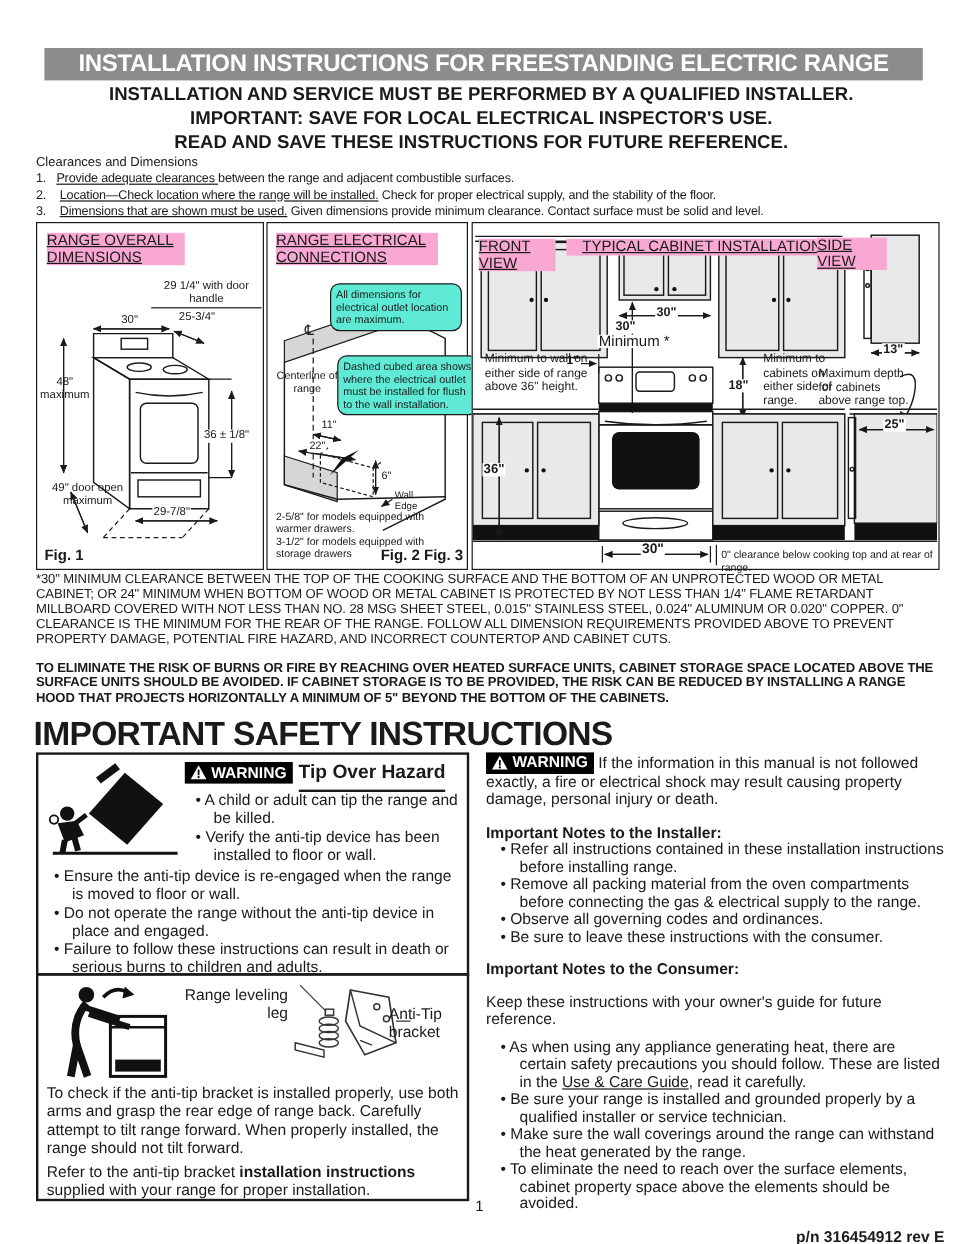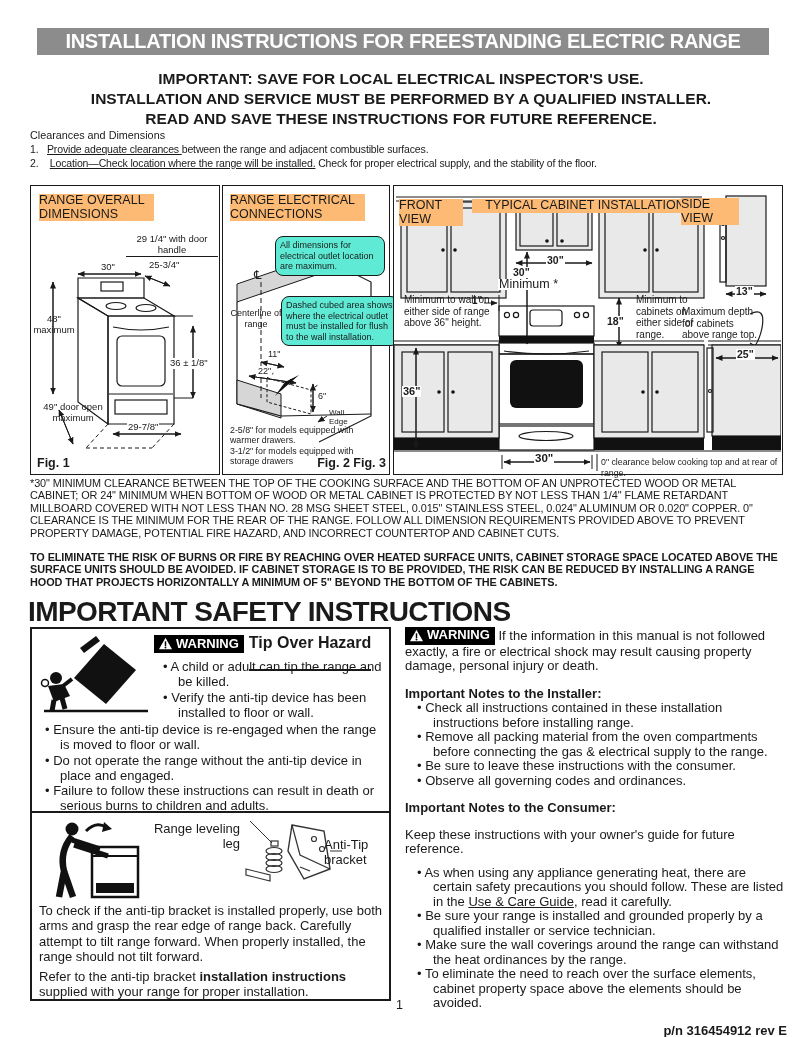--- a/index.html
+++ b/index.html
@@ -1,39 +1,39 @@
 <!DOCTYPE html>
 <html><head>
 <meta charset="utf-8">
 <style>
   * { margin:0; padding:0; box-sizing:border-box; }
   html,body { width:802px; height:1037px; background:#fff; }
   body { font-family:"Liberation Sans","DejaVu Sans",sans-serif; color:#1a1a1a; position:relative; }
   .abs { position:absolute; }
 
   
-  .banner { left:37px; top:28px; width:732px; height:27px; background:#8c8c8c;
+  .banner { left:37px; top:40px; width:732px; height:27px; background:#8c8c8c;
             display:flex; align-items:center; justify-content:center; }
   .banner span { color:#fff; font-weight:bold; font-size:20px; letter-spacing:-0.3px; }
   .hdr { left:30px; top:69px; width:742px; text-align:center; font-weight:bold;
          font-size:15.5px; line-height:20px; }
   .clear { left:30px; top:129px; width:760px; font-weight:normal; font-size:10.5px; }
   .clear .ch { margin-bottom:2px; font-size:10.8px; }
   .clear .ci { white-space:nowrap; line-height:13.5px; letter-spacing:-0.15px; }
   .clear .num { display:inline-block; min-width:17px; }
   .u { text-decoration:underline; }
 
   
   .figbox { position:absolute; top:185px; height:290px; border:1.5px solid #1a1a1a; background:#fff; }
   #fig1 { left:30px;  width:190px; }
   #fig2 { left:222px; width:168px; }
   #fig3 { left:393px; width:390px; }
   .figbox svg { position:absolute; left:0; top:0; }
   .fl { position:absolute; font-size:9.5px; line-height:10.5px; }
-  .ft { position:absolute; font-size:12.5px; line-height:13.5px; background:#fdba74; }
+  .ft { position:absolute; font-size:12.5px; line-height:13.5px; background:#f9a8d4;text-decoration:underline; }
   .fcap { position:absolute; font-weight:bold; font-size:12.5px; background:#fff; }
   .wbg { background:#fff; padding:0 1px; }
   .bold { font-weight:bold; }
   .callout { position:absolute; border:1.5px solid #1a1a1a; border-radius:8px; background:#5eead4;
              font-size:9px; line-height:10.5px; padding:3px 4px; }
   .dimline { stroke:#1a1a1a; stroke-width:1; fill:none; }
   .ink { stroke:#1a1a1a; fill:none; stroke-width:1.2; }
   .cab { fill:#e9e9e9; stroke:#1a1a1a; stroke-width:1.2; }
   .blackfill { fill:#111; stroke:none; }
 
@@ -47,21 +47,21 @@
   
   .wbadge { display:inline-flex; align-items:center; gap:3px; background:#000; color:#fff;
             font-weight:bold; font-size:13px; padding:1px 5px 2px 4px; vertical-align:-2px; }
   .wbadge svg { width:15px; height:13px; display:block; }
 
   
   .box1 { left:30px; top:627px; width:361px; height:186px; border:2px solid #1a1a1a; }
   .box2 { left:30px; top:811px; width:361px; height:190px; border:2px solid #1a1a1a; }
   .box1, .box2 { font-size:13px; line-height:15.3px; }
   .tiptitle { font-size:16px; font-weight:bold; border-bottom:2px solid #1a1a1a;
-              padding-bottom:18px; margin-left:5px; }
+              padding-bottom:6px; margin-left:5px; }
   .bl { padding-left:22px; text-indent:-15px; }
   .bl::before { content:"•  "; }
   .b2p { position:absolute; left:7px; width:346px; }
 
   
   .rcol { left:405px; top:627px; width:382px; font-size:13px; line-height:14.5px; }
   .rhead { font-weight:bold; margin-top:13px; }
   .rbl { padding-left:28px; text-indent:-16px; }
   .rbl::before { content:"•  "; }
   .rkeep { margin-top:12px; }
@@ -77,29 +77,30 @@
       <path d="M0,0 L7,3 L0,6 Z" fill="#1a1a1a"></path>
     </marker>
   </defs>
 </svg>
 
 <div class="abs banner">
   <span>INSTALLATION INSTRUCTIONS FOR FREESTANDING ELECTRIC RANGE</span>
 </div>
 
 <div class="abs hdr">
+  <div>INSTALLATION AND SERVICE MUST BE PERFORMED BY A QUALIFIED INSTALLER.</div>
   <div>IMPORTANT: SAVE FOR LOCAL ELECTRICAL INSPECTOR'S USE.</div>
-  <div>INSTALLATION AND SERVICE MUST BE PERFORMED BY A QUALIFIED INSTALLER.</div>
   <div>READ AND SAVE THESE INSTRUCTIONS FOR FUTURE REFERENCE.</div>
 </div>
 
 <div class="abs clear">
   <div class="ch">Clearances and Dimensions</div>
   <div class="ci"><span class="num">1.</span><span class="u">Provide adequate clearances </span><span>between the range and adjacent combustible surfaces.</span></div>
   <div class="ci"><span class="num">2.</span>&nbsp;<span class="u">Location—Check location where the range will be installed.</span><span> Check for proper electrical supply, and the stability of the floor.</span></div>
+  <div class="ci"><span class="num">3.</span>&nbsp;<span class="u">Dimensions that are shown must be used.</span><span> Given dimensions provide minimum clearance. Contact surface must be solid and level.</span></div>
 </div>
 
 <div class="figbox" id="fig1">
   <svg width="187" height="287" viewBox="0 0 187 287">
 
     <polygon class="ink" points="47,92 113,92 113,112 47,112" fill="#fff"></polygon>
     <rect class="ink" x="70" y="96" width="22" height="9" fill="#fff"></rect>
     <polygon class="ink" points="47,112 113,112 143,130 77,130" fill="#fff"></polygon>
     <ellipse class="ink" cx="85" cy="120" rx="10" ry="3.5"></ellipse>
     <ellipse class="ink" cx="115" cy="122" rx="10" ry="3.5"></ellipse>
@@ -366,28 +367,28 @@
     <span class="wbadge">
         <svg viewBox="0 0 20 18">
           <path d="M10 1 L19 17 H1 Z" fill="#fff"></path>
           <rect x="9" y="6" width="2" height="6.5" fill="#000"></rect>
           <circle cx="10" cy="14.6" r="1.3" fill="#000"></circle>
         </svg>
         <span>WARNING</span>
       </span><span> If the information in this manual is not followed exactly, a fire or electrical shock may result causing property damage, personal injury or death.</span>
   </div>
   <div class="rhead">Important Notes to the Installer:</div>
-  <div class="rbl">Check all instructions contained in these installation instructions before installing range.</div>
+  <div class="rbl">Refer all instructions contained in these installation instructions before installing range.</div>
   <div class="rbl">Remove all packing material from the oven compartments before connecting the gas &amp; electrical supply to the range.</div>
+  <div class="rbl">Observe all governing codes and ordinances.</div>
   <div class="rbl">Be sure to leave these instructions with the consumer.</div>
-  <div class="rbl">Observe all governing codes and ordinances.</div>
   <div class="rhead">Important Notes to the Consumer:</div>
   <div class="rkeep">Keep these instructions with your owner's guide for future reference.</div>
   <div style="height:9px;"></div>
   <div class="rbl"><span>As when using any appliance generating heat, there are certain safety precautions you should follow. These are listed in the </span><span class="u">Use &amp; Care Guide</span><span>, read it carefully.</span></div>
   <div class="rbl">Be sure your range is installed and grounded properly by a qualified installer or service technician.</div>
-  <div class="rbl">Make sure the wall coverings around the range can withstand the heat ordinances by the range.</div>
+  <div class="rbl">Make sure the wall coverings around the range can withstand the heat generated by the range.</div>
   <div class="rbl">To eliminate the need to reach over the surface elements, cabinet property space above the elements should be avoided.</div>
   <div class="pn">p/n 316454912 rev E</div>
 
 </div>
 
 <div class="pagenum">1</div>
 
 </body></html>

